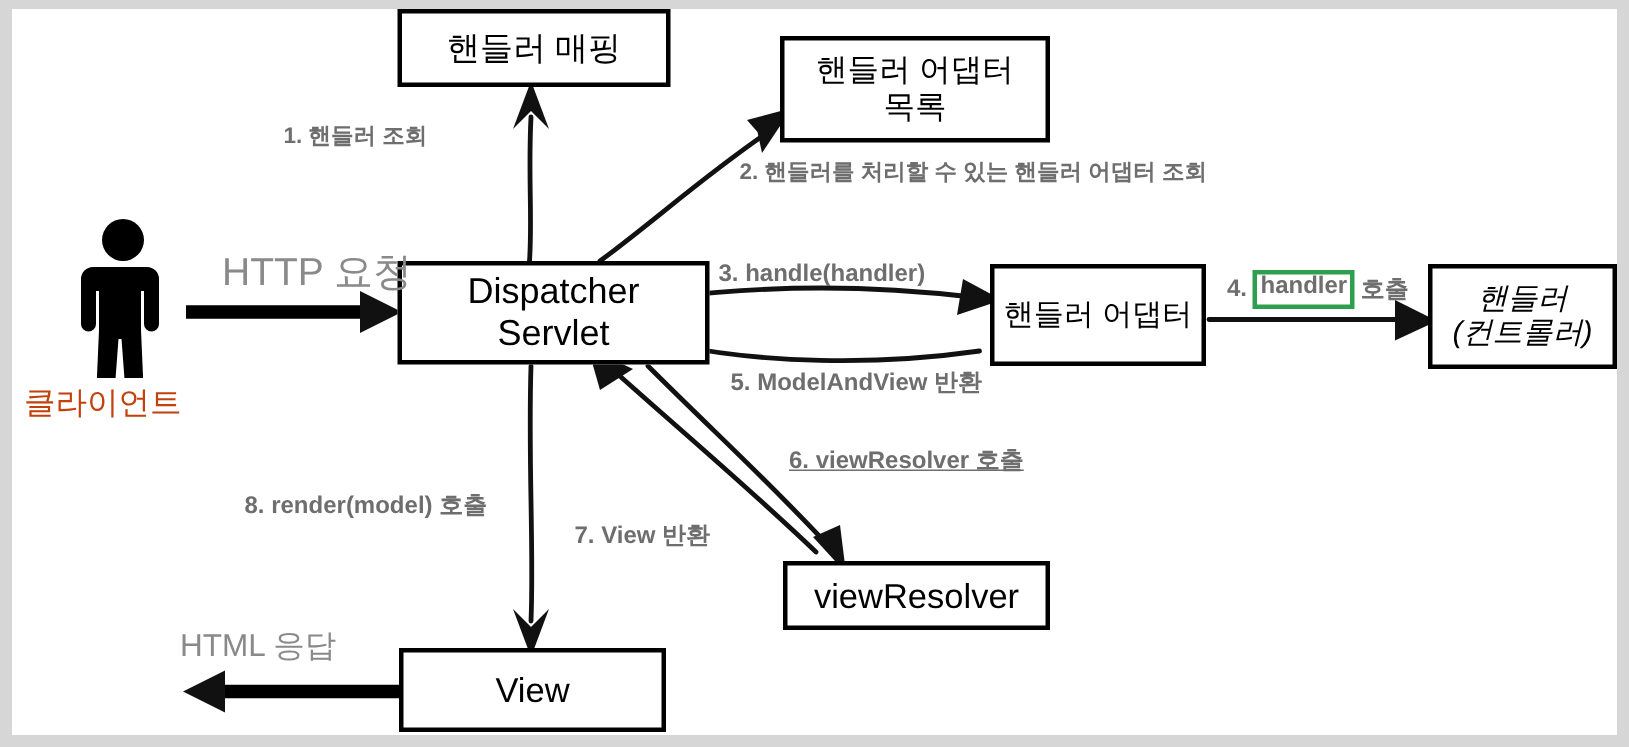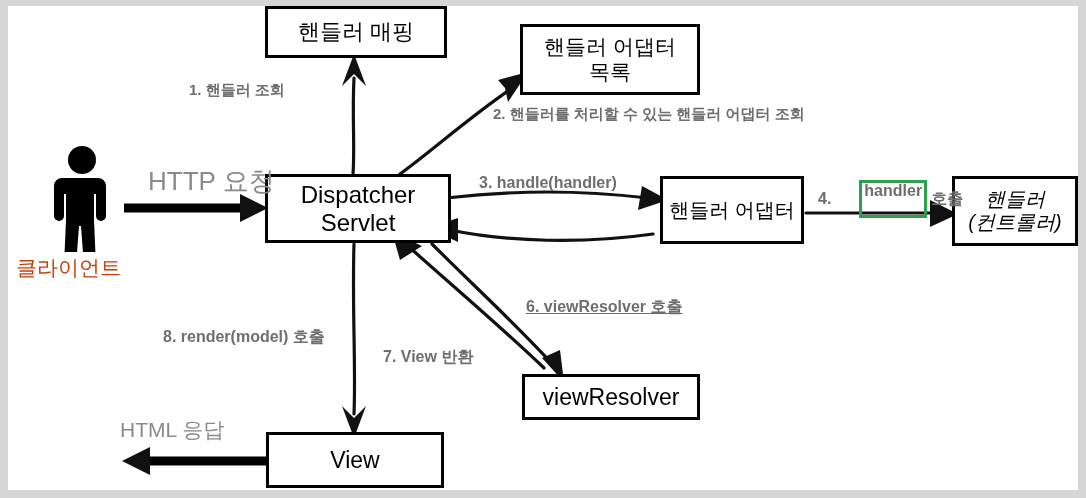--- a/index.html
+++ b/index.html
@@ -39,24 +39,23 @@
   }
   .lbl-light{
     position:absolute;
     color:#8a8a8a;
     font-weight:normal;
     white-space:nowrap;
     z-index:4;
   }
   .hl{
     border:3px solid #2e9e4f;
-    padding:0px 2px 16px 2px;
+    padding:0px 2px 4px 2px;
     display:inline-block;
     line-height:1.0;
-    margin-left:24px;
   }
   svg.arrows{
     position:absolute;left:0;top:0;
     width:1070px;height:484px;
     z-index:2;
     overflow:visible;
   }
   .stroke{fill:none;stroke:#111;stroke-width:3.2;stroke-linecap:round;}
   .stroke-thick{fill:none;stroke:#000;stroke-width:9;stroke-linecap:butt;}
   .ahead{fill:#111;stroke:none;}
@@ -130,21 +129,21 @@
 
   <div class="box" style="left:257px;top:0px;width:182px;height:52px;font-size:22px;">
     <span>핸들러 매핑</span>
   </div>
 
   <div class="box" style="left:512px;top:18px;width:180px;height:71px;font-size:21px;flex-direction:column;">
     <span>핸들러 어댑터</span>
     <span>목록</span>
   </div>
 
-  <div class="box" style="left:257px;top:168px;width:186px;height:69px;font-size:24px;flex-direction:column;">
+  <div class="box" style="left:257px;top:168px;width:208px;height:69px;font-size:24px;flex-direction:column;">
     <span>Dispatcher</span>
     <span>Servlet</span>
   </div>
 
   <div class="box" style="left:652px;top:170px;width:144px;height:68px;font-size:20px;">
     <span>핸들러 어댑터</span>
   </div>
 
   <div class="box" style="left:944px;top:170px;width:126px;height:70px;font-size:20px;flex-direction:column;font-style:italic;">
     <span>핸들러</span>
@@ -168,20 +167,21 @@
   <div class="lbl" style="left:485px;top:99px;font-size:15px;">2. 핸들러를 처리할 수 있는 핸들러 어댑터 조회</div>
 
   <div class="lbl" style="left:471px;top:168px;font-size:16px;">3. handle(handler)</div>
 
   <div class="lbl" style="left:810px;top:174px;font-size:16px;display:flex;align-items:center;gap:4px;">
     <span>4.</span>
     <span class="hl">handler</span>
     <span>호출</span>
   </div>
 
+  <div class="lbl" style="left:479px;top:239px;font-size:16px;">5. ModelAndView 반환</div>
 
   <div class="lbl" style="left:518px;top:291px;font-size:16px;text-decoration:underline;">6. viewResolver 호출</div>
 
   <div class="lbl" style="left:375px;top:341px;font-size:16px;">7. View 반환</div>
 
   <div class="lbl" style="left:155px;top:321px;font-size:16px;">8. render(model) 호출</div>
 
 </div>
 
 </body></html>

